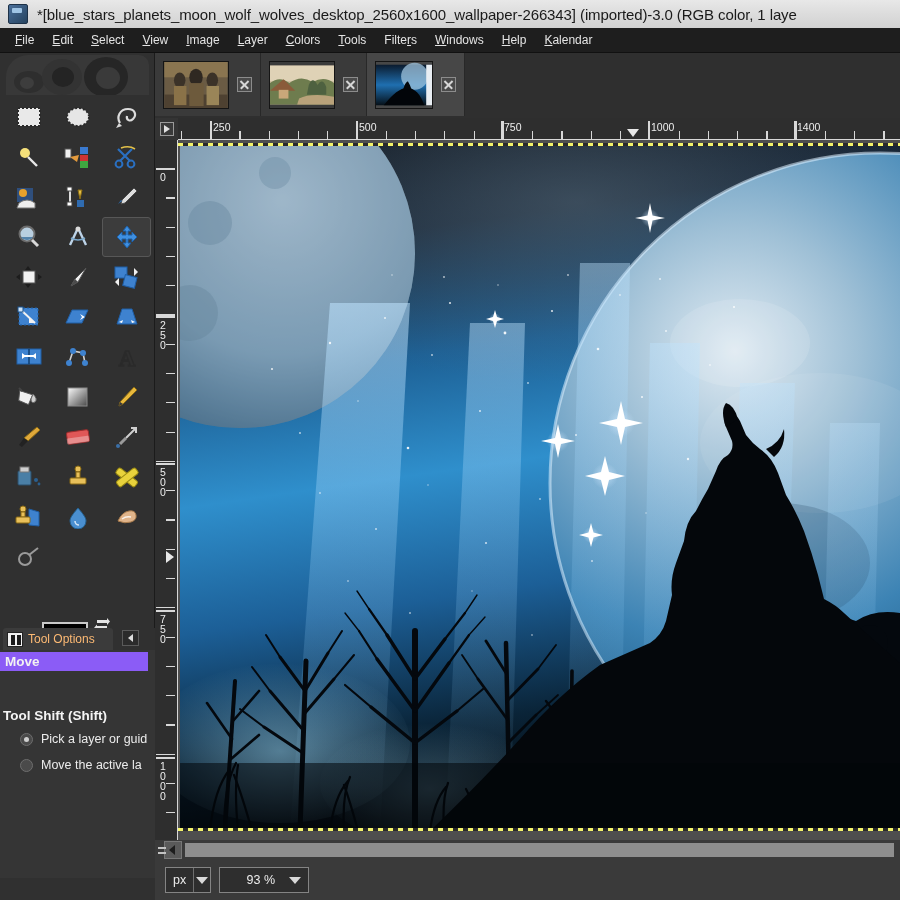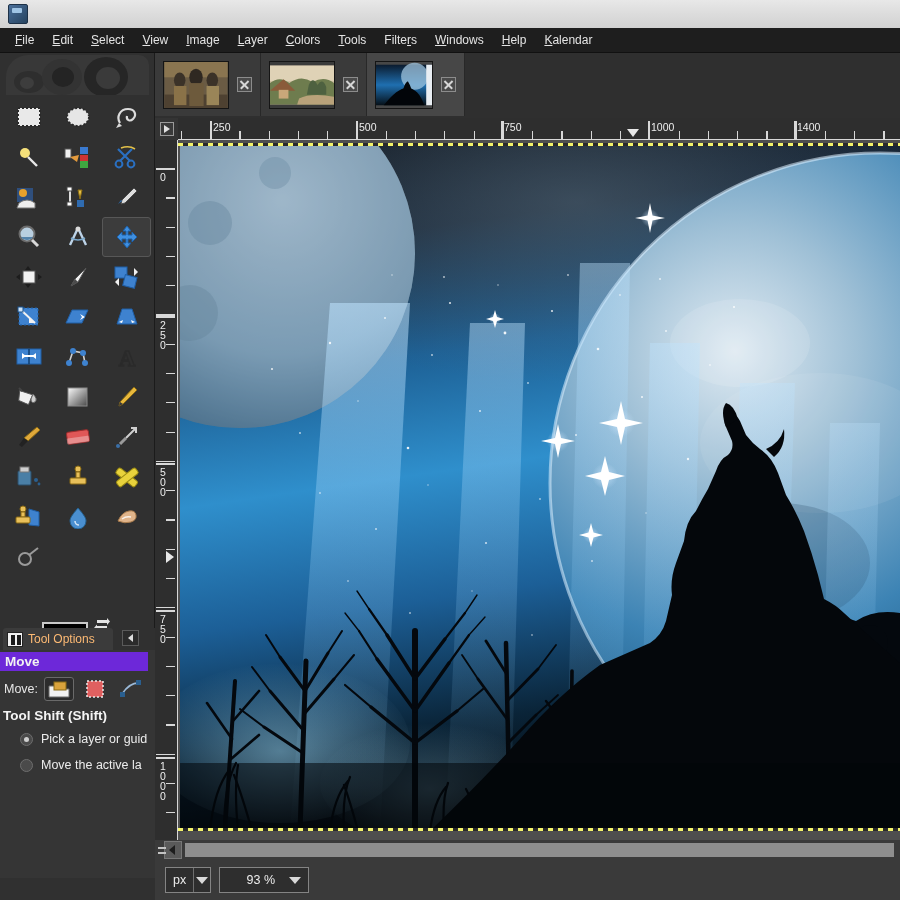--- a/index.html
+++ b/index.html
@@ -54,21 +54,21 @@
     padding-left:4px;box-sizing:border-box;}
   #toTabs .tabicon{width:16px;height:15px;background:#f0f0f0;border:1px solid #222;position:relative;box-sizing:border-box;}
   #toTabs .tabicon i{position:absolute;top:2px;width:4px;height:10px;background:#1a1a1a;display:block;}
   #toTabs .tabicon i.l{left:3px;}
   #toTabs .tabicon i.r{left:9px;}
   #toTabs .tlab{font-size:12px;color:#fdba74;}
   #toMenuBtn{position:absolute;left:122px;top:2px;width:17px;height:16px;background:#2b2b2b;
     border:1px solid #5a5a5a;display:flex;align-items:center;justify-content:center;box-sizing:border-box;}
   #toMenuBtn .ar{width:0;height:0;border-top:4px solid transparent;border-bottom:4px solid transparent;border-right:5px solid #ddd;}
   #toBody{position:absolute;left:0;top:22px;width:155px;height:228px;background:#353535;}
-  #toolTitle{position:absolute;left:0;top:2px;width:148px;height:19px;background:#6d28d9;
+  #toolTitle{position:absolute;left:0;top:2px;width:148px;height:19px;background:#8b5cf6;
     display:flex;align-items:center;padding-left:5px;box-sizing:border-box;font-size:13.5px;color:#f2f2f2;font-weight:bold;}
   #moveRow{position:absolute;left:4px;top:27px;display:flex;align-items:center;gap:6px;}
   #moveRow .lbl{font-size:12.5px;color:#e6e6e6;}
   .optbtn{width:30px;height:24px;display:flex;align-items:center;justify-content:center;box-sizing:border-box;}
   .optbtn.sel{background:#2c2c2c;border:1px solid #6a6a6a;border-radius:3px;}
   #toggleHdr{position:absolute;left:3px;top:58px;font-size:13.5px;color:#f4f4f4;font-weight:bold;white-space:nowrap;}
   .radiorow{position:absolute;left:20px;display:flex;align-items:center;gap:8px;}
   .radiorow .rb{width:13px;height:13px;border-radius:50%;background:#4a4a4a;border:1px solid #6d6d6d;
     box-sizing:border-box;position:relative;}
   .radiorow.on .rb:after{content:"";position:absolute;left:3px;top:3px;width:5px;height:5px;border-radius:50%;background:#cfcfcf;}
@@ -125,20 +125,21 @@
   #zoomCombo .val{flex:1;text-align:right;}
   #statusText{font-size:13px;color:#f0f0f0;white-space:nowrap;overflow:hidden;}
 </style>
 </head>
 <body>
 
 <div id="app">
 
   <div id="titlebar">
     <div class="winicon"></div>
+    <div class="ttxt">*[blue_stars_planets_moon_wolf_wolves_desktop_2560x1600_wallpaper-266343] (imported)-3.0 (RGB color, 1 laye</div>
   </div>
 
   <div id="menubar">
     <div class="mi"><u>F</u>ile</div>
     <div class="mi"><u>E</u>dit</div>
     <div class="mi"><u>S</u>elect</div>
     <div class="mi"><u>V</u>iew</div>
     <div class="mi"><u>I</u>mage</div>
     <div class="mi"><u>L</u>ayer</div>
     <div class="mi"><u>C</u>olors</div>
@@ -459,41 +460,20 @@
         </span>
       <span class="tlab">Tool Options</span>
     </div>
     <div id="toMenuBtn">
         <span class="ar"></span>
       </div>
 
     <div id="toBody">
       <div id="toolTitle">Move</div>
 
-      <div id="moveRow">
-        <span class="lbl">Move:</span>
-        <span class="optbtn sel">
-          <svg width="22" height="18">
-            <path d="M1 6 L8 6 L10 9 L21 9 L21 17 L1 17 Z" fill="#f2f2f2" stroke="#6a6a6a"></path>
-            <rect x="6" y="2" width="12" height="8" fill="#d9a33c" stroke="#8a6a14"></rect>
-          </svg>
-        </span>
-        <span class="optbtn">
-          <svg width="18" height="18">
-              <rect x="1" y="1" width="16" height="16" fill="#e06060" stroke="#eaeaea" stroke-dasharray="2 2" stroke-width="1.5"></rect>
-            </svg>
-        </span>
-        <span class="optbtn">
-          <svg width="22" height="18">
-            <path d="M2 14 q8 -12 18 -11" stroke="#9ab9d8" stroke-width="1.6" fill="none"></path>
-            <rect x="0" y="12" width="5" height="5" fill="#2a5f8f"></rect>
-            <rect x="16" y="0" width="5" height="5" fill="#2a5f8f"></rect>
-          </svg>
-        </span>
-      </div>
 
       <div id="toggleHdr">Tool Shift  (Shift)</div>
 
       <div class="radiorow on" id="r1">
         <span class="rb"></span>
         <span class="rl">Pick a layer or guid</span>
       </div>
       <div class="radiorow" id="r2">
         <span class="rb"></span>
         <span class="rl">Move the active la</span>

